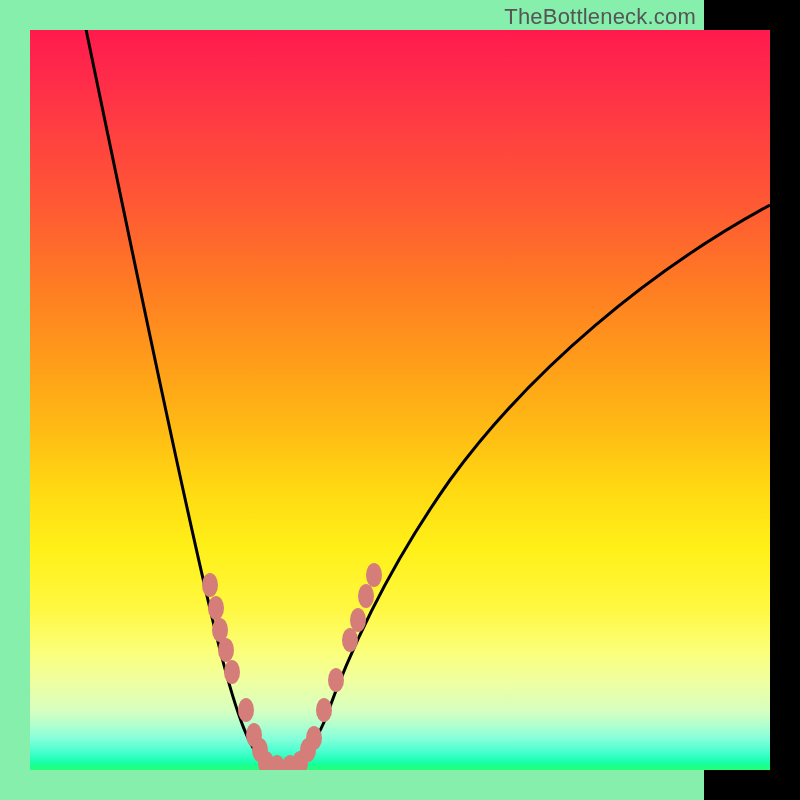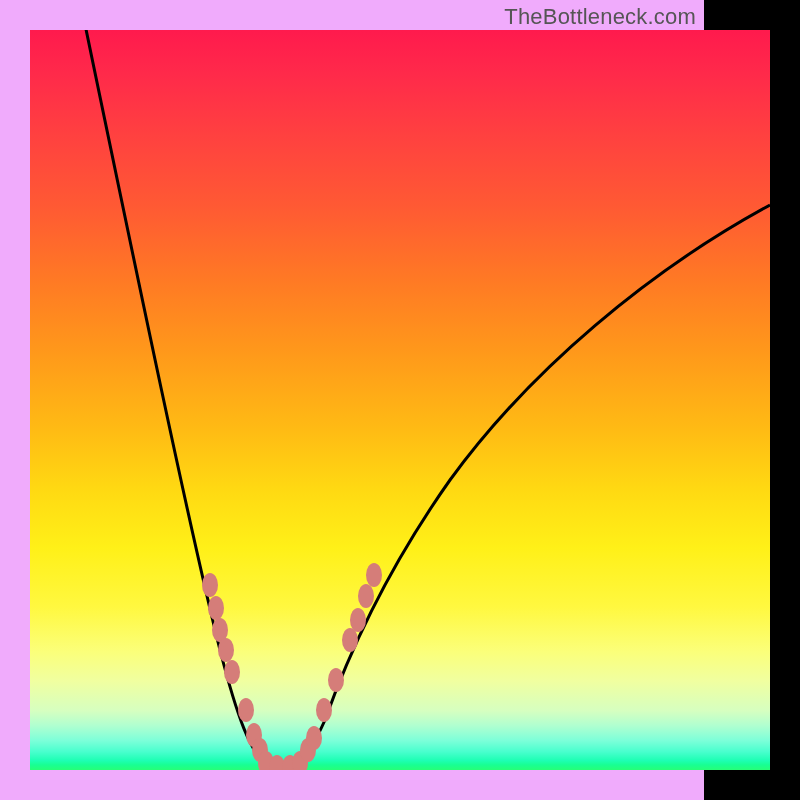--- a/index.html
+++ b/index.html
@@ -8,21 +8,21 @@
     width: 800px;
     height: 800px;
     overflow: hidden;
     background: #000;
     font-family: Arial, Helvetica, sans-serif;
   }
   .frame {
     position: relative;
     width: 704px;
     height: 800px;
-    background: #f0abfc;
+    background: #86efac;
   }
   .watermark {
     position: absolute;
     top: 4px;
     right: 8px;
     color: #555;
     font-size: 22px;
     font-weight: 500;
     letter-spacing: 0.2px;
     z-index: 50;

